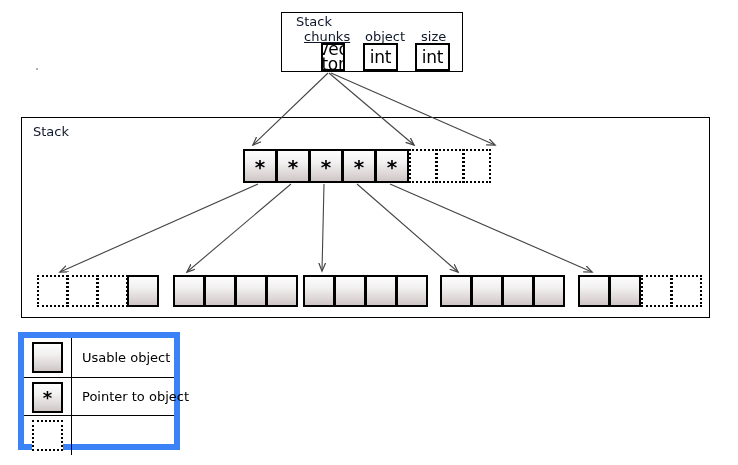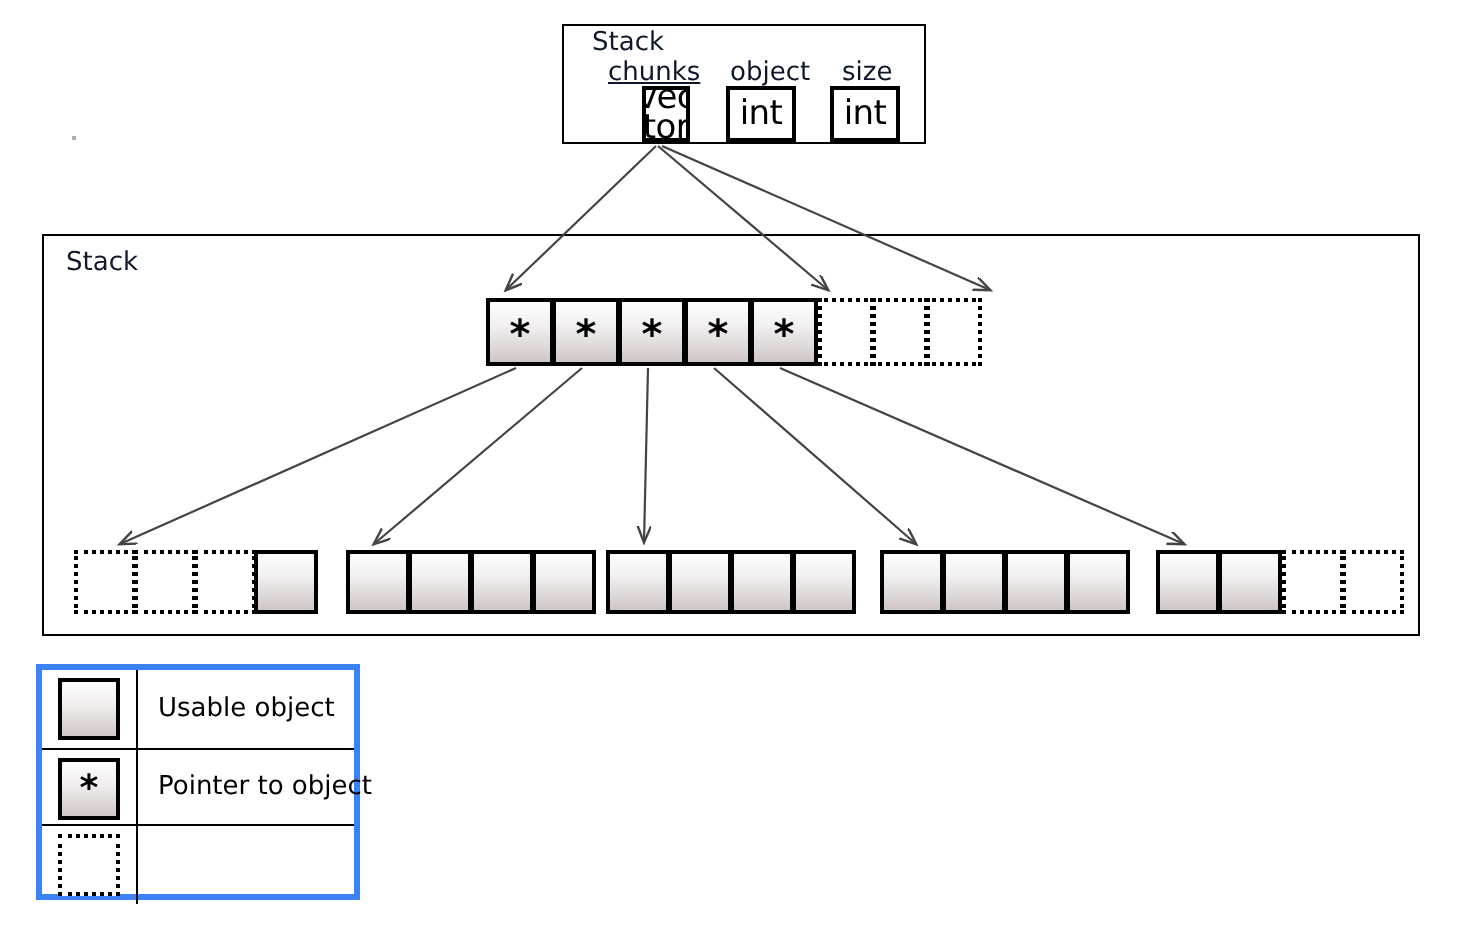--- a/index.html
+++ b/index.html
@@ -79,21 +79,21 @@
     letter-spacing: -0.3px;
   }
 
   
   #legend-box {
     position: absolute;
     left: 18px;
     top: 332px;
     width: 162px;
     height: 118px;
-    border: 3px solid #3b82f6;
+    border: 6px solid #3b82f6;
     box-sizing: border-box;
     background: #ffffff;
   }
   .legend-row {
     position: absolute;
     left: 0;
     width: 100%;
     height: 39.33px;
     box-sizing: border-box;
   }

